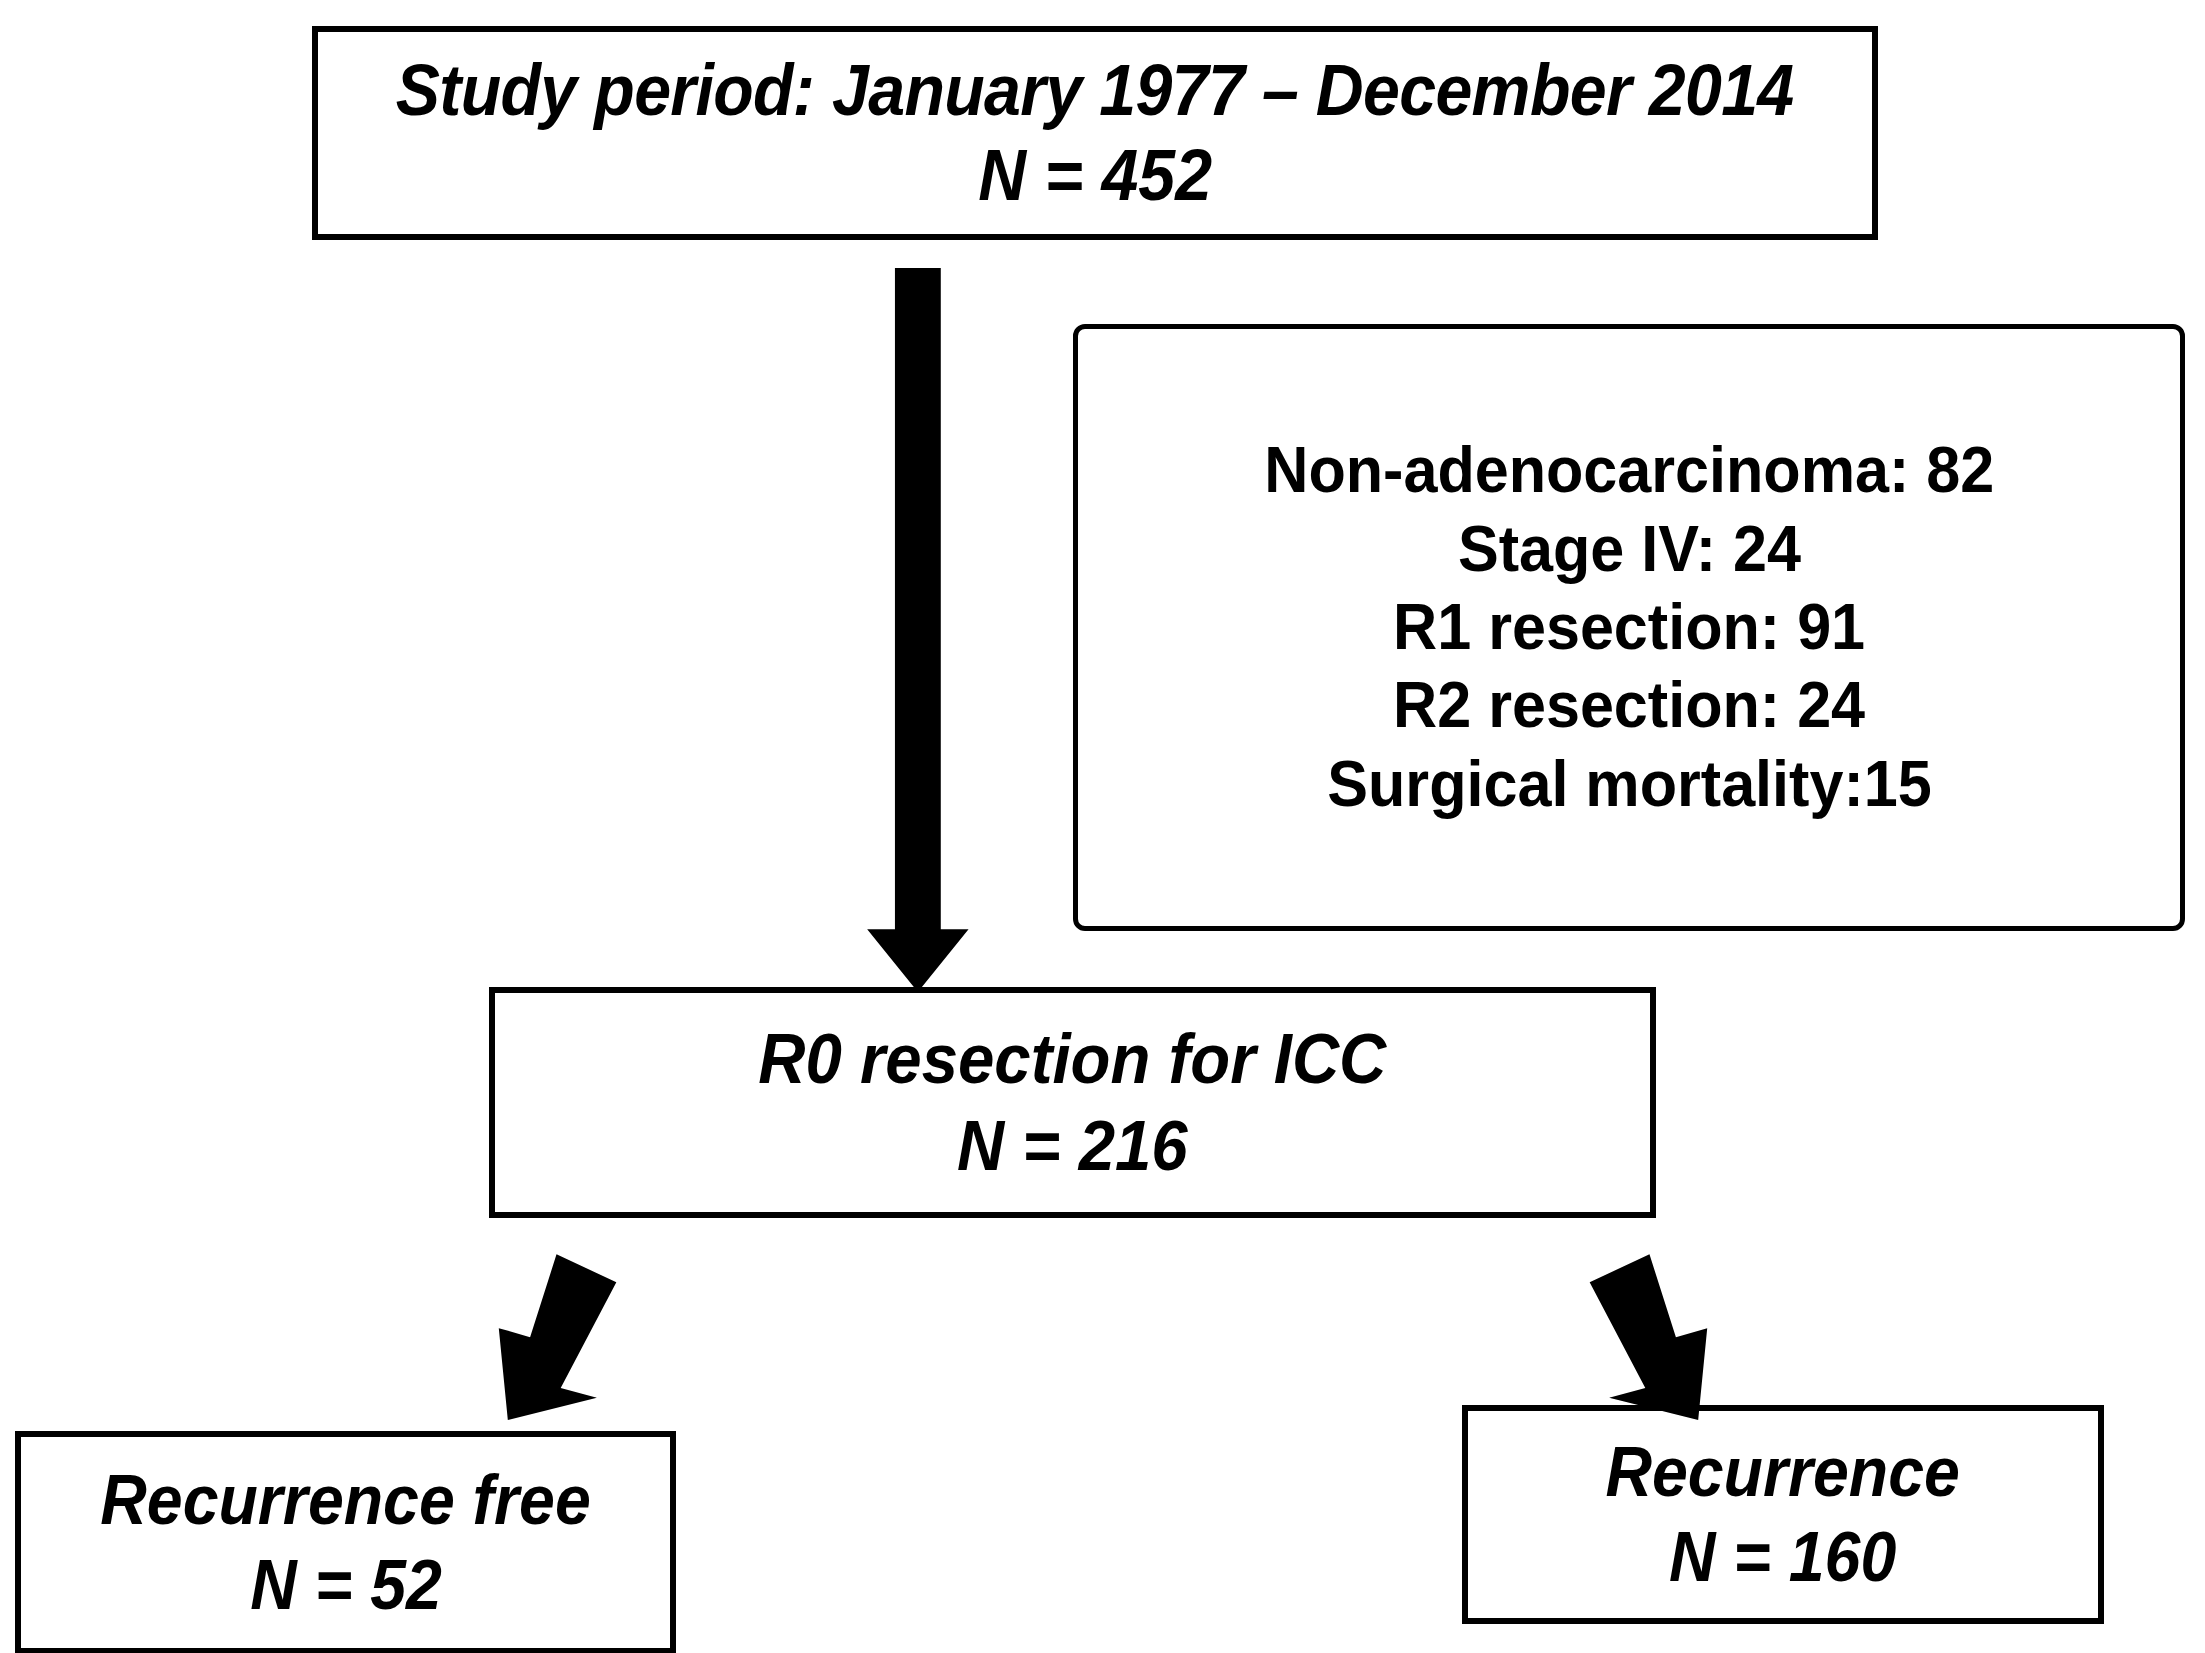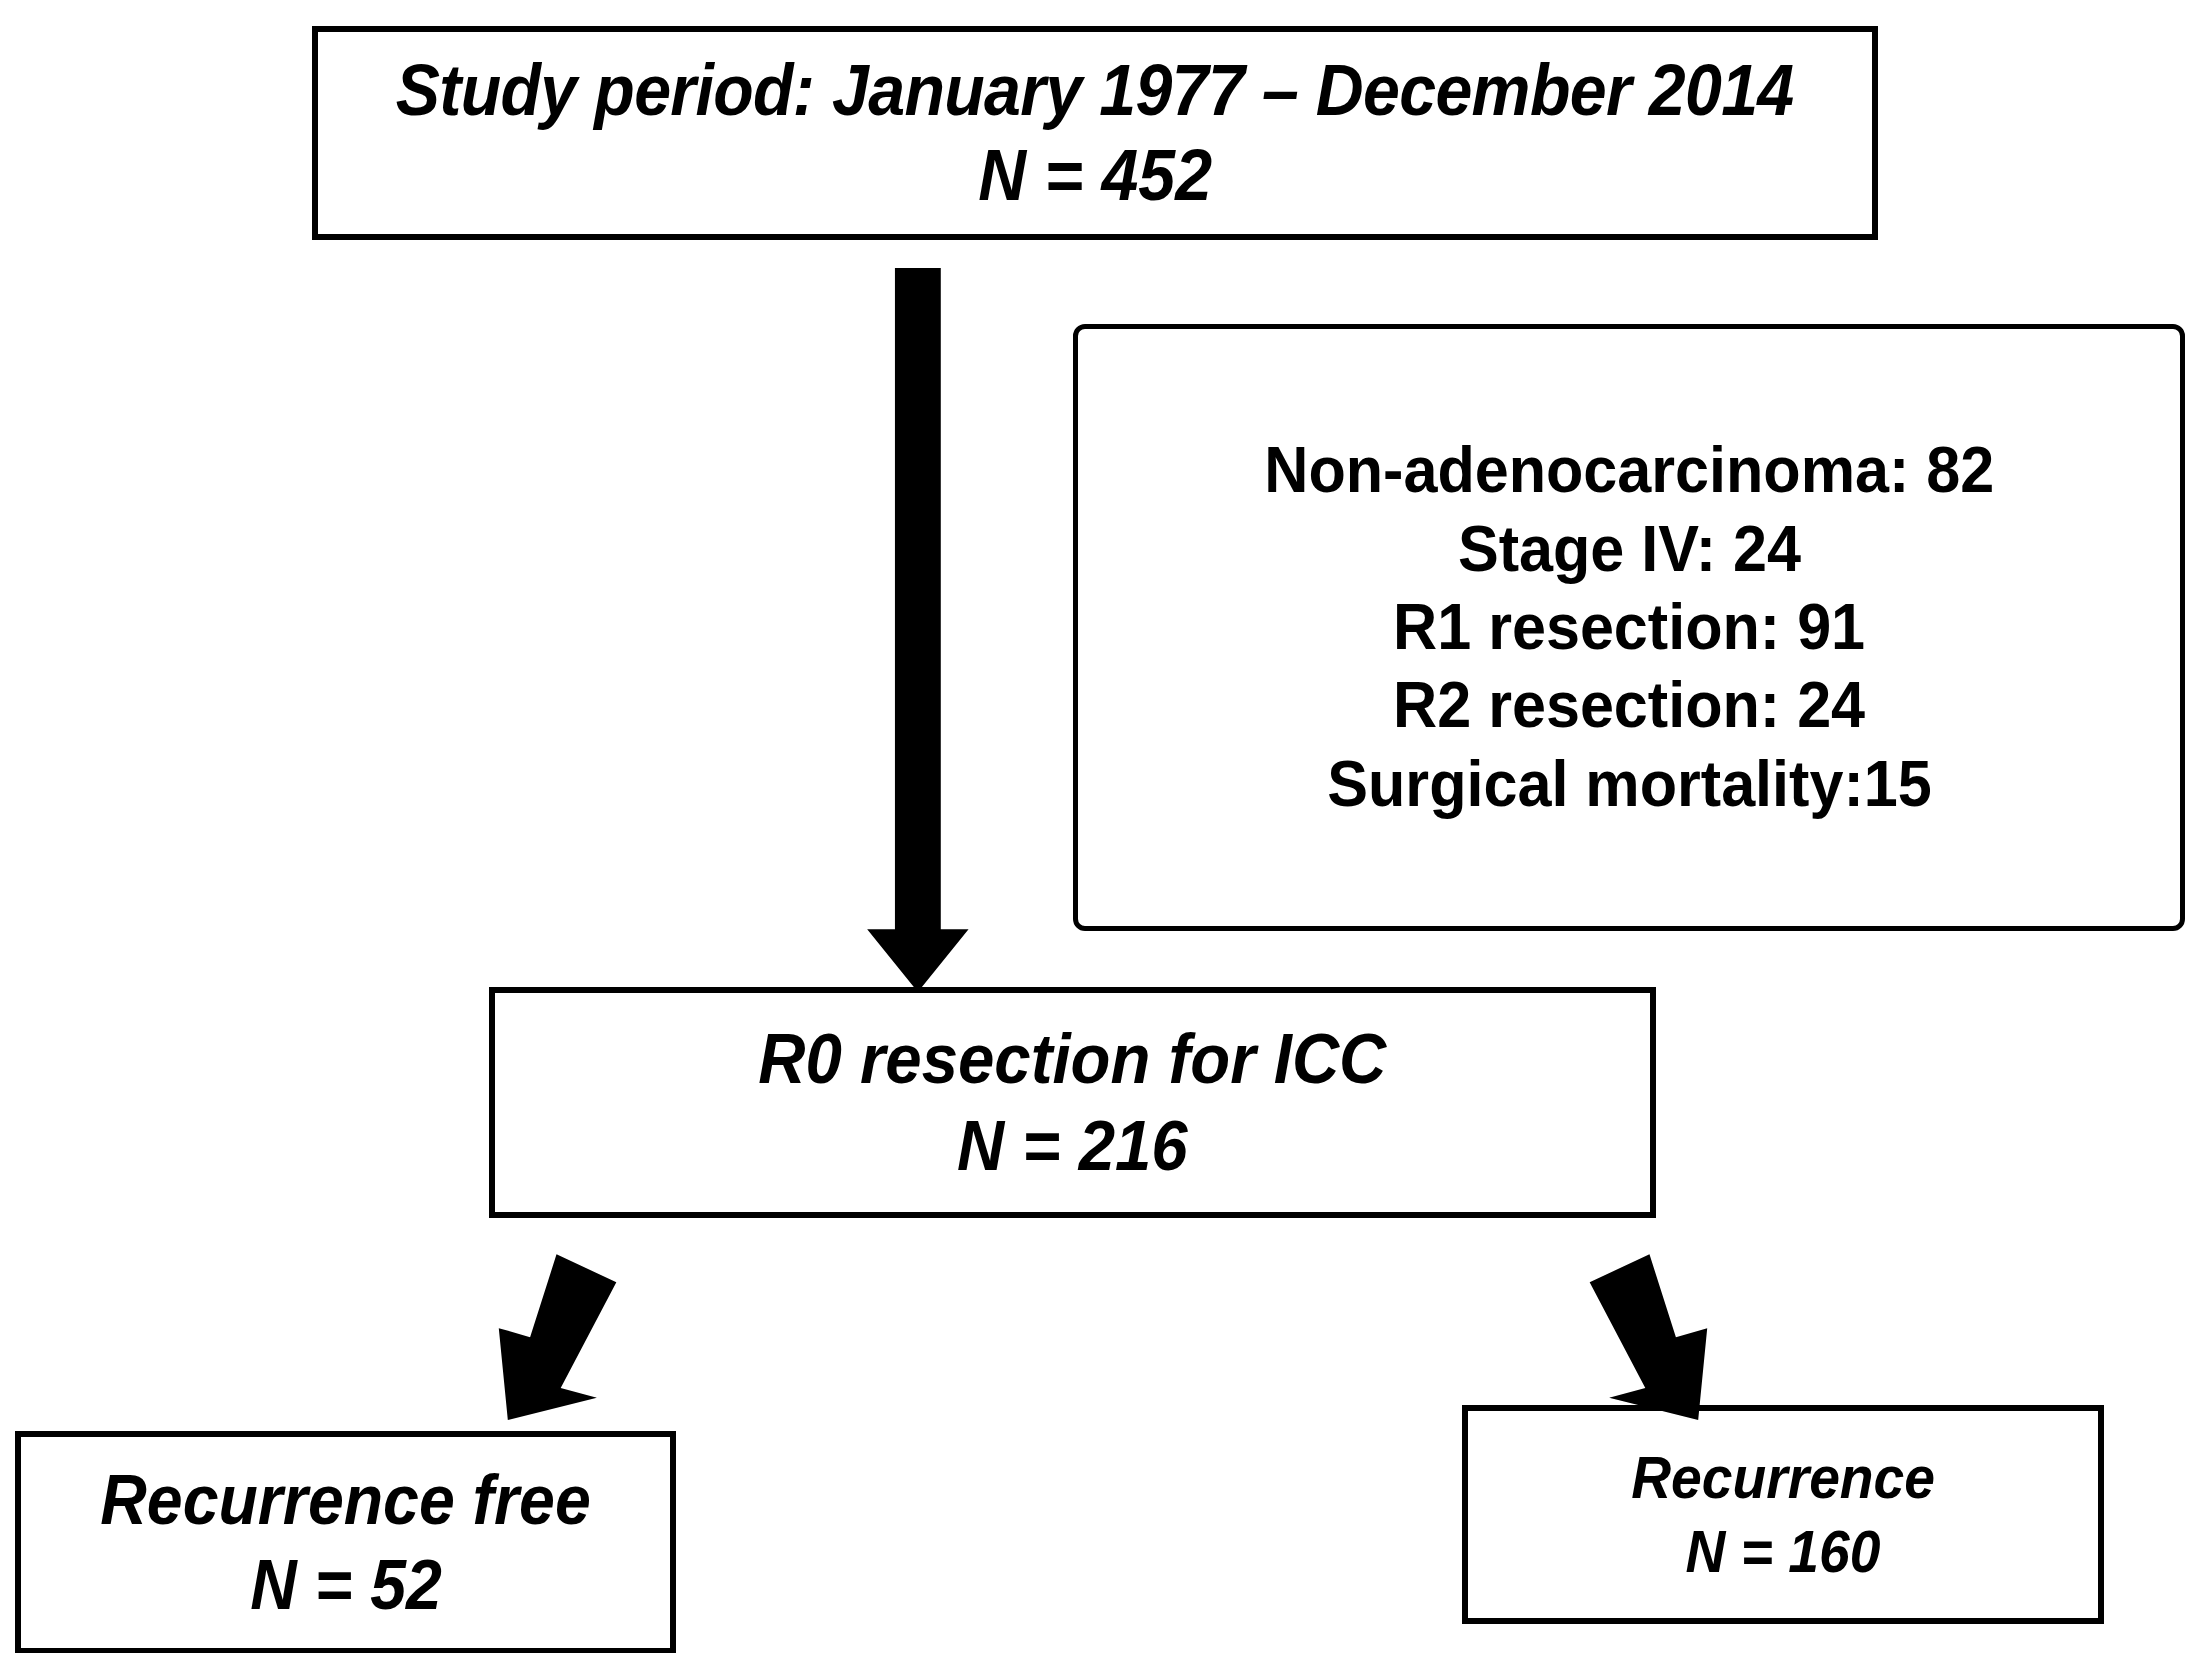--- a/index.html
+++ b/index.html
@@ -81,21 +81,21 @@
     left: 15.3px; top: 1409px;
     width: 661px; height: 223px;
     font-size: 70px;
     margin-top: 22px;
   }
   #recurrence-free-box .line.l2 { margin-top: 7px; }
 
   #recurrence-box {
     left: 1462px; top: 1405px;
     width: 642px; height: 219px;
-    font-size: 60px;
+    font-size: 70px;
   }
   #recurrence-box .line.l2 { margin-top: 7px; }
 
   
   .connector {
     position: absolute;
   }
   #arrow-main-down {
     left: 863px; top: 268px;
     width: 125px; height: 724px;

